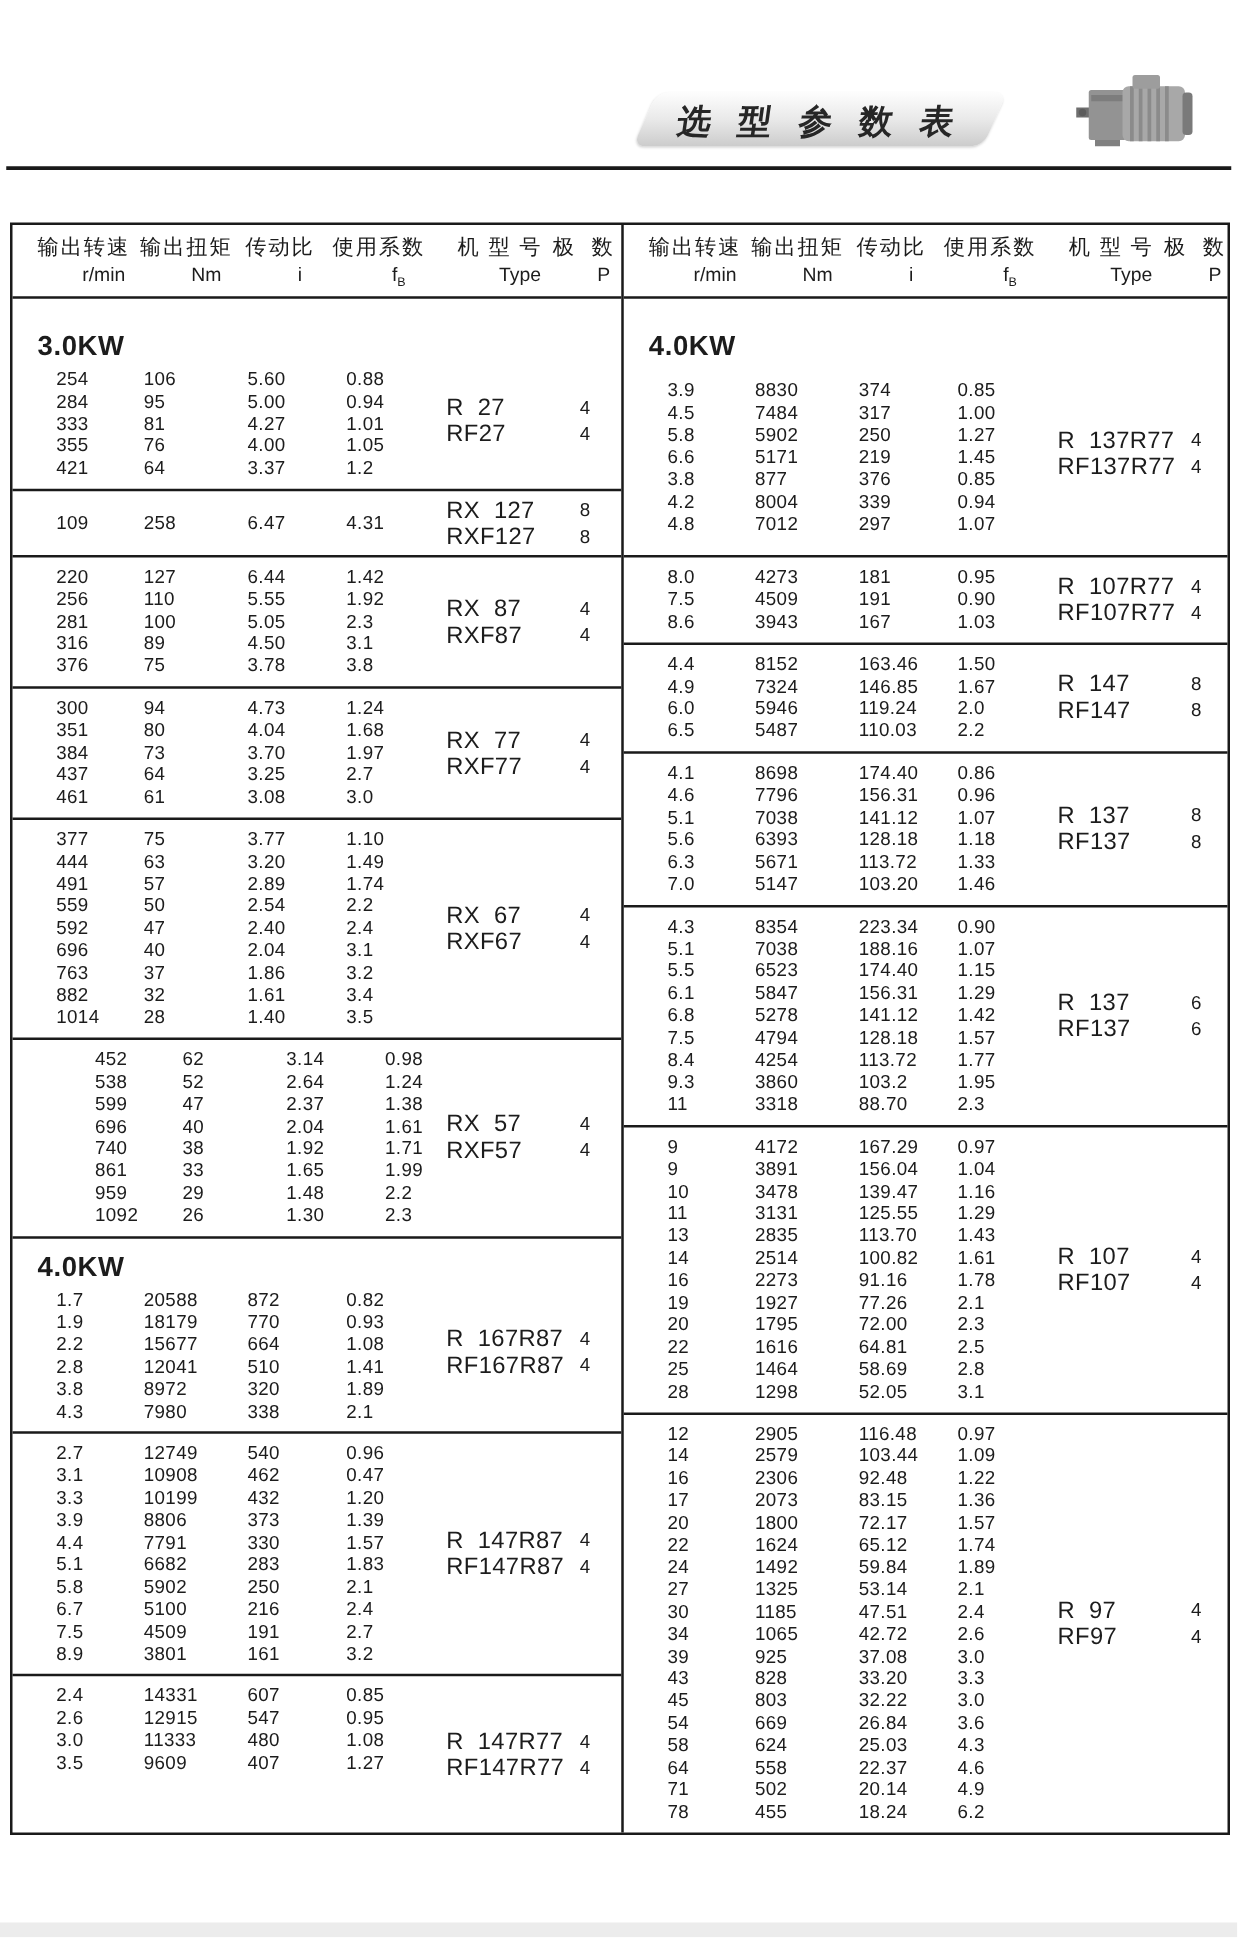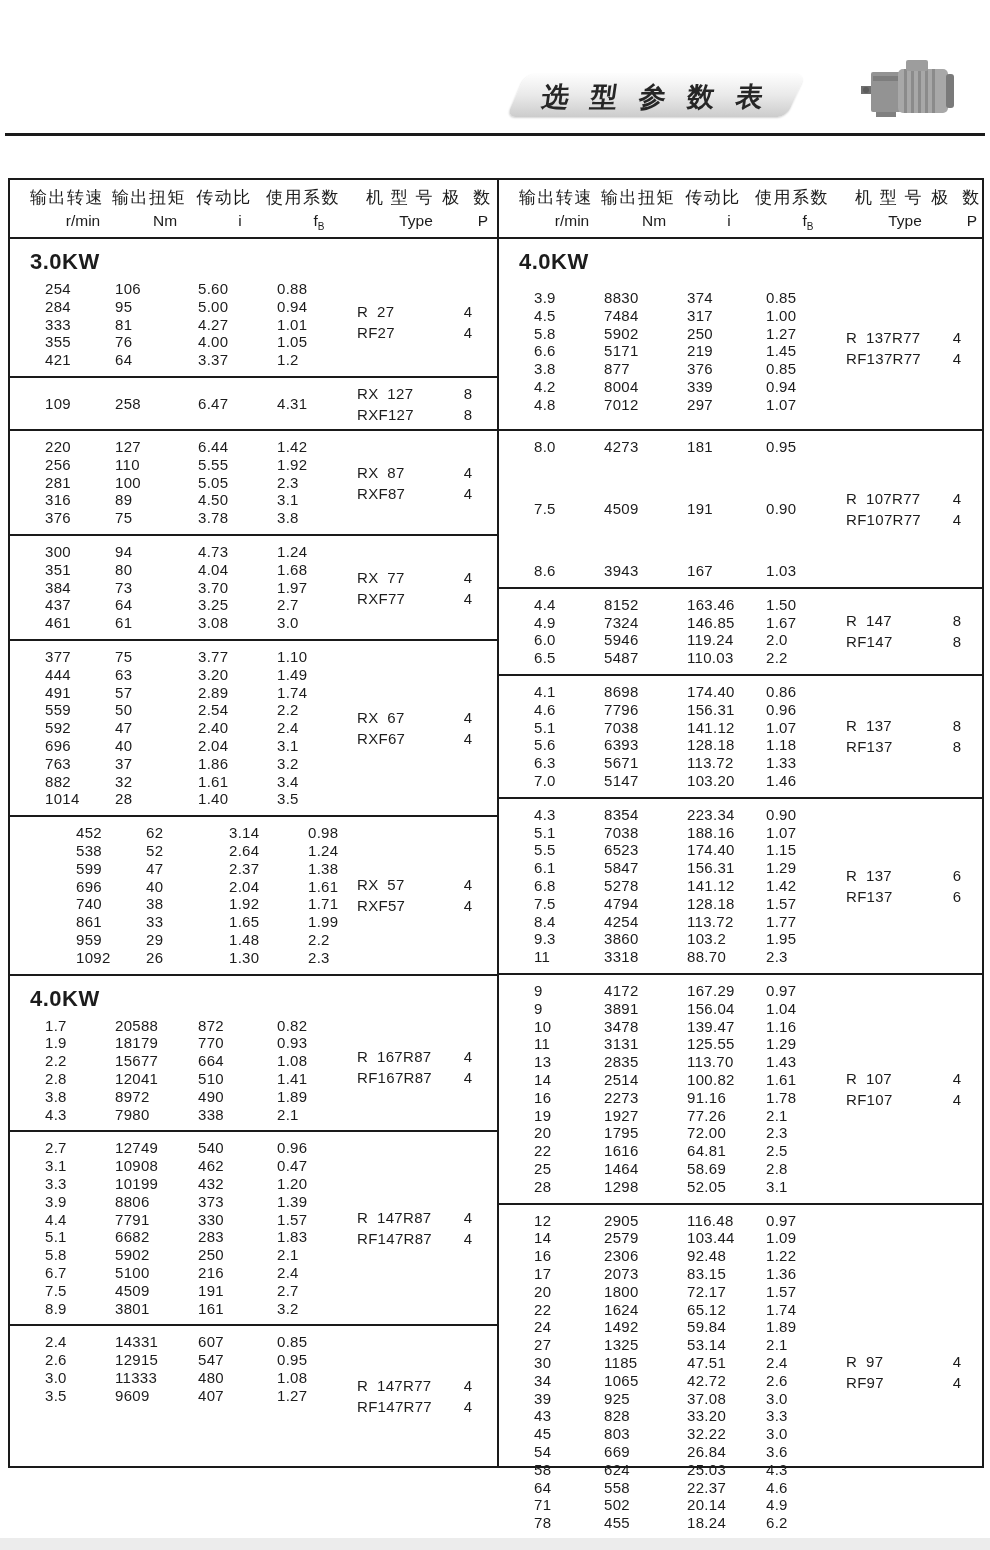--- a/index.html
+++ b/index.html
@@ -24,30 +24,30 @@
   
   .sel-table{position:absolute;left:8px;top:178px;width:976px;height:1290px;
         border:2px solid #1a1a1a;box-sizing:border-box;display:flex;}
   .half{width:487px;display:flex;flex-direction:column;box-sizing:border-box;}
   .half.right{border-left:2px solid #1a1a1a;flex:1;}
   .thead{position:relative;height:57px;flex:0 0 auto;border-bottom:2px solid #1a1a1a;}
   .hcn{position:absolute;top:6px;transform:translateX(-50%);font-size:17px;
         letter-spacing:1.5px;white-space:pre;}
   .hunit{position:absolute;top:32px;transform:translateX(-50%);font-size:15.5px;margin-left:16px;}
   .hunit sub{font-size:10px;}
-  .tbody{flex:1;display:flex;flex-direction:column;}
+  .tbody{flex:1;display:flex;flex-direction:column;margin-top:15px;}
   .group{position:relative;border-bottom:2px solid #1a1a1a;padding:7px 0;box-sizing:border-box;flex:0 0 auto;}
   .group.last{border-bottom:none;flex:1;}
   .section-heading{font-size:22px;font-weight:bold;letter-spacing:.5px;padding:3px 0 5px 20px;}
   .rows{display:flex;flex-direction:column;justify-content:center;}
   .row{position:relative;height:17.8px;flex:0 0 auto;}
   .cell{position:absolute;font-size:15px;line-height:17.8px;letter-spacing:.3px;white-space:pre;}
   .c0{left:35px;} .c1{left:105px;} .c2{left:188px;} .c3{left:267px;}
   .type-block{position:absolute;left:347px;top:50%;transform:translateY(-50%);
-        font-size:15px;line-height:21px;letter-spacing:.3px;white-space:pre;}
+        font-size:19px;line-height:21px;letter-spacing:.3px;white-space:pre;}
   .p-block{position:absolute;left:436px;width:44px;top:50%;transform:translateY(-50%);
         text-align:center;font-size:15px;line-height:21px;}
   .group.with-section .type-block,.group.with-section .p-block{top:calc(50% + 14px);}
 
   .page-number{position:absolute;right:7px;top:1554px;font-size:16px;letter-spacing:2px;color:#be185d;}
   .bottom-bar{position:absolute;left:0;top:1538px;width:990px;height:12px;background:#ececec;}
 </style>
 </head>
 <body>
 
@@ -367,21 +367,21 @@
               </div>
               <div class="row">
                 <span class="cell c0">2.8</span>
                 <span class="cell c1">12041</span>
                 <span class="cell c2">510</span>
                 <span class="cell c3">1.41</span>
               </div>
               <div class="row">
                 <span class="cell c0">3.8</span>
                 <span class="cell c1">8972</span>
-                <span class="cell c2">490</span>
+                <span class="cell c2">320</span>
                 <span class="cell c3">1.89</span>
               </div>
               <div class="row">
                 <span class="cell c0">4.3</span>
                 <span class="cell c1">7980</span>
                 <span class="cell c2">338</span>
                 <span class="cell c3">2.1</span>
               </div>
             </div>
             <div class="type-block"><div>R  167R87</div><div>RF167R87</div></div>
@@ -556,21 +556,21 @@
                 <span class="cell c3">1.07</span>
               </div>
             </div>
             <div class="type-block"><div>R  137R77</div><div>RF137R77</div></div>
             <div class="p-block">
               <div>4</div>
               <div>4</div>
             </div>
           </div>
           <div class="group">
-            <div class="rows" style="min-height: 53.4px; gap: 44px;">
+            <div class="rows" style="min-height: 53.4px;">
               <div class="row">
                 <span class="cell c0">8.0</span>
                 <span class="cell c1">4273</span>
                 <span class="cell c2">181</span>
                 <span class="cell c3">0.95</span>
               </div>
               <div class="row">
                 <span class="cell c0">7.5</span>
                 <span class="cell c1">4509</span>
                 <span class="cell c2">191</span>

